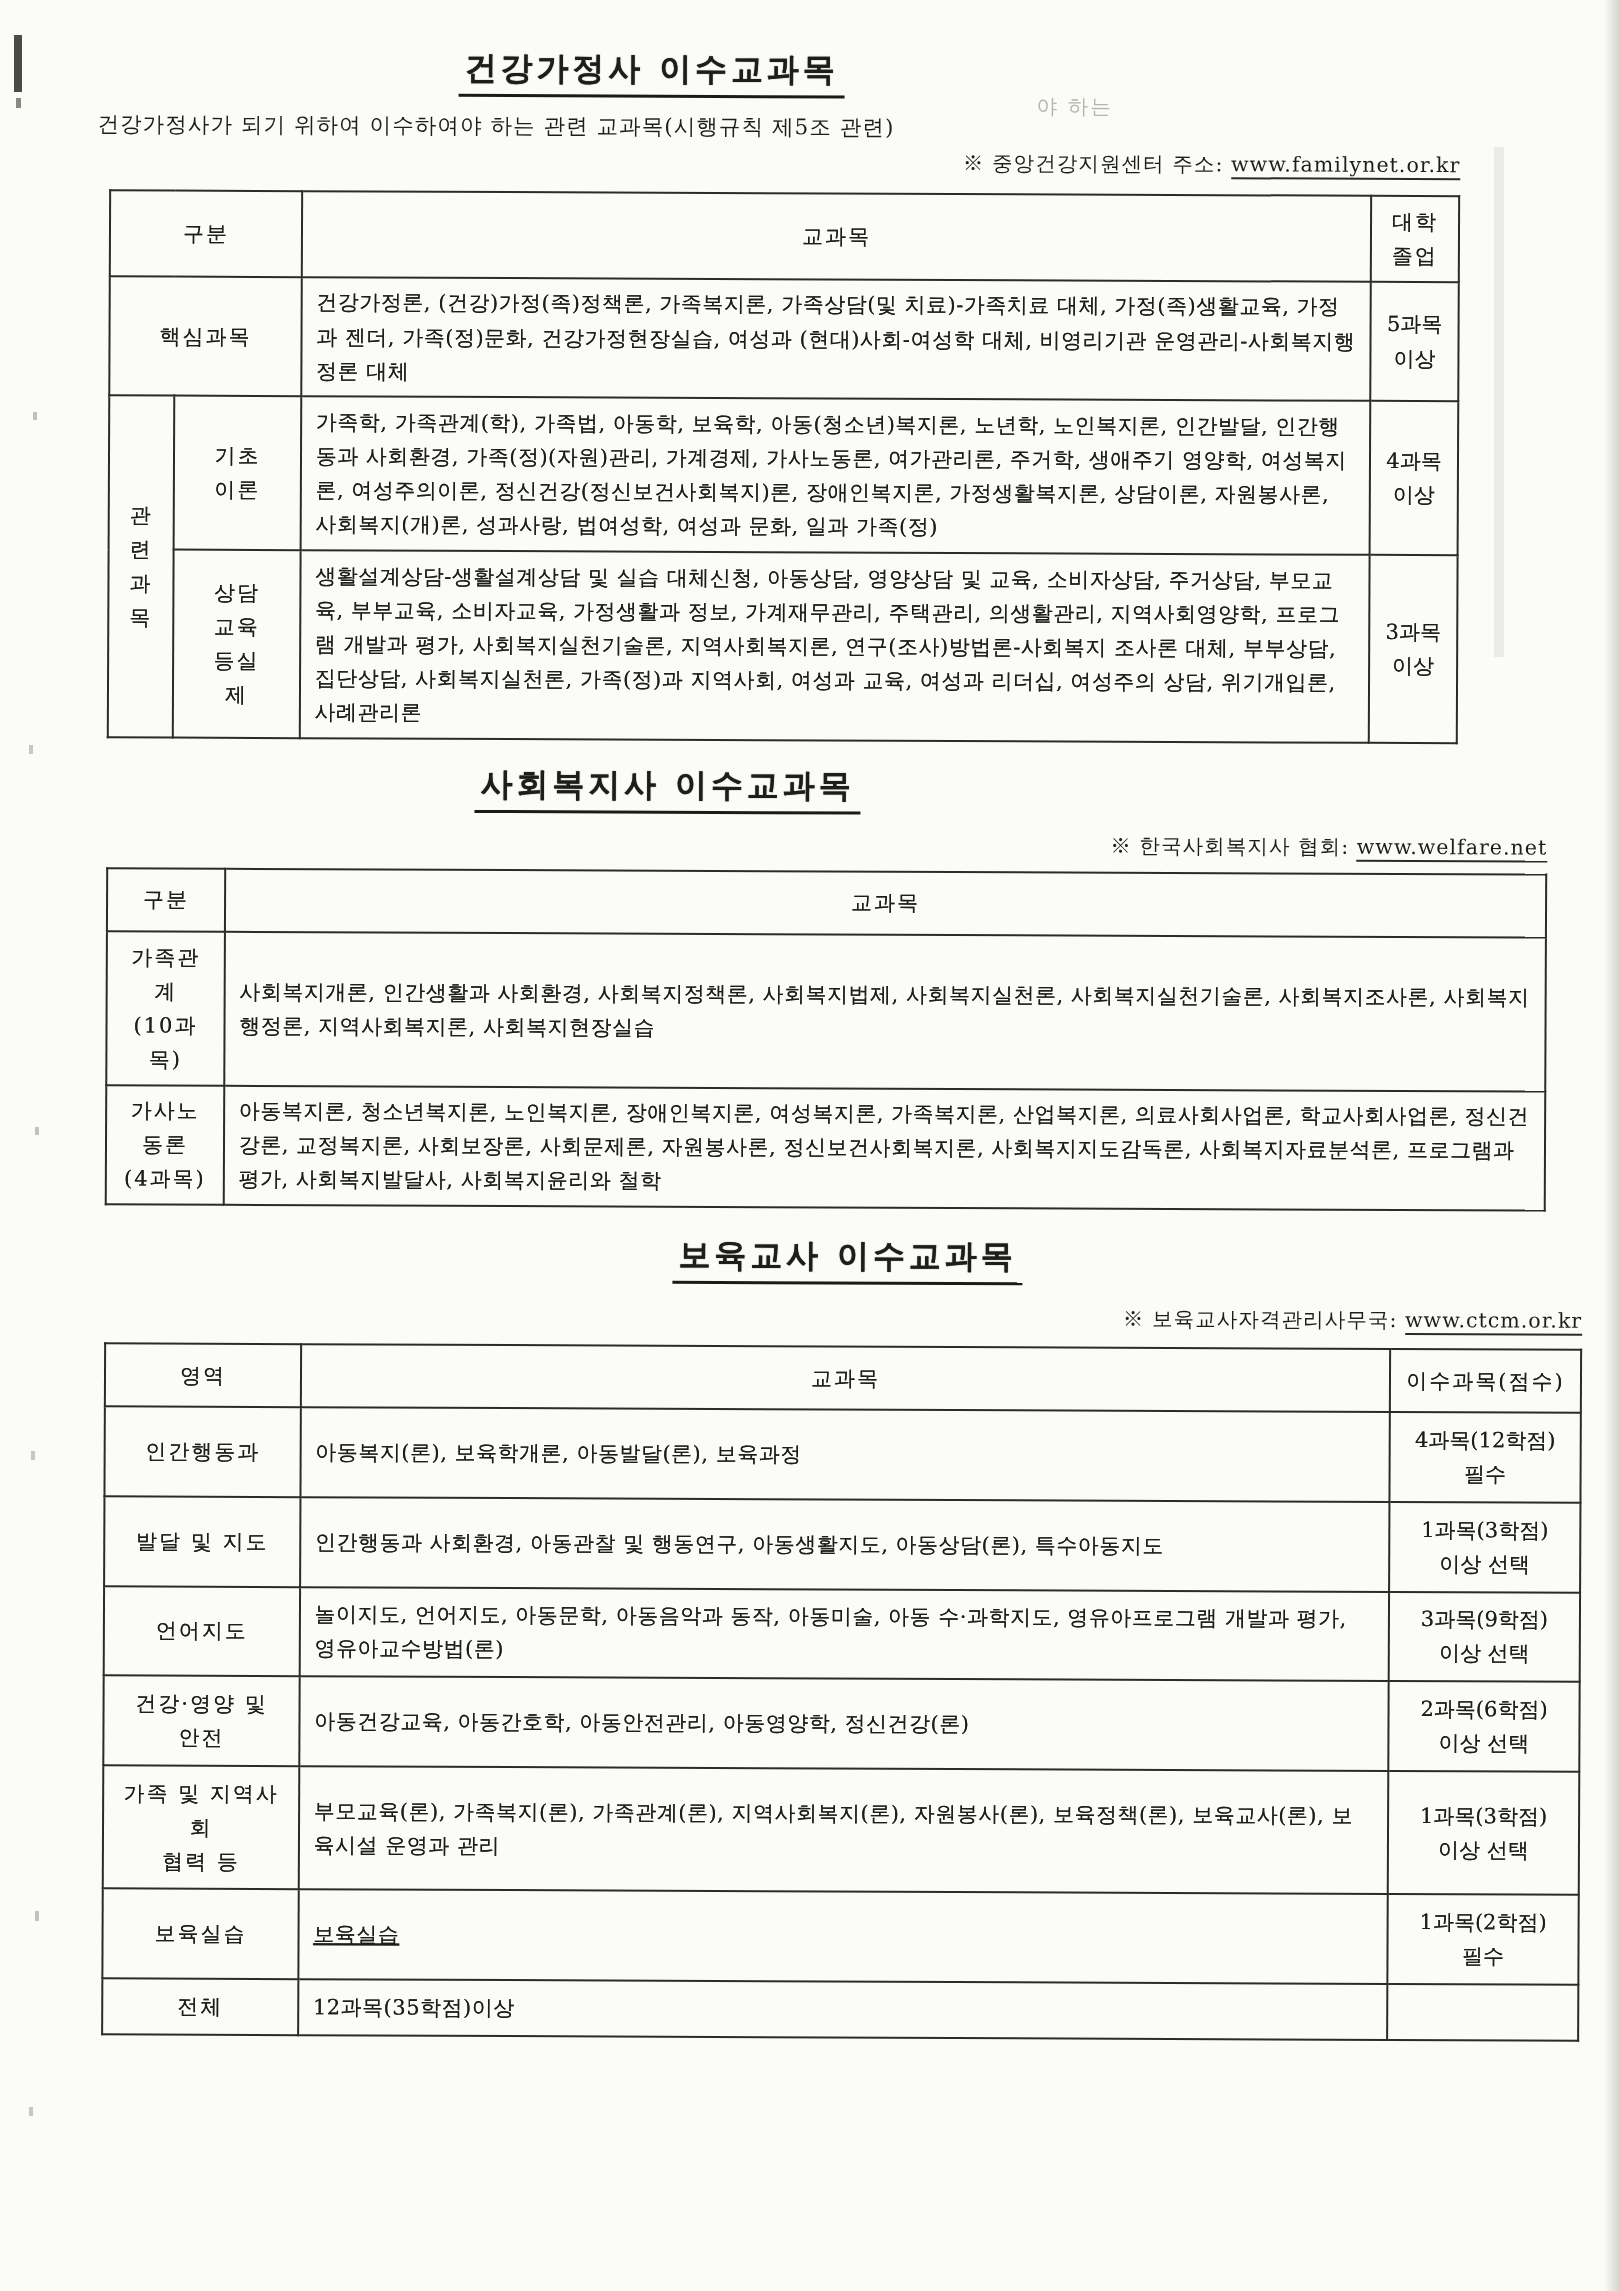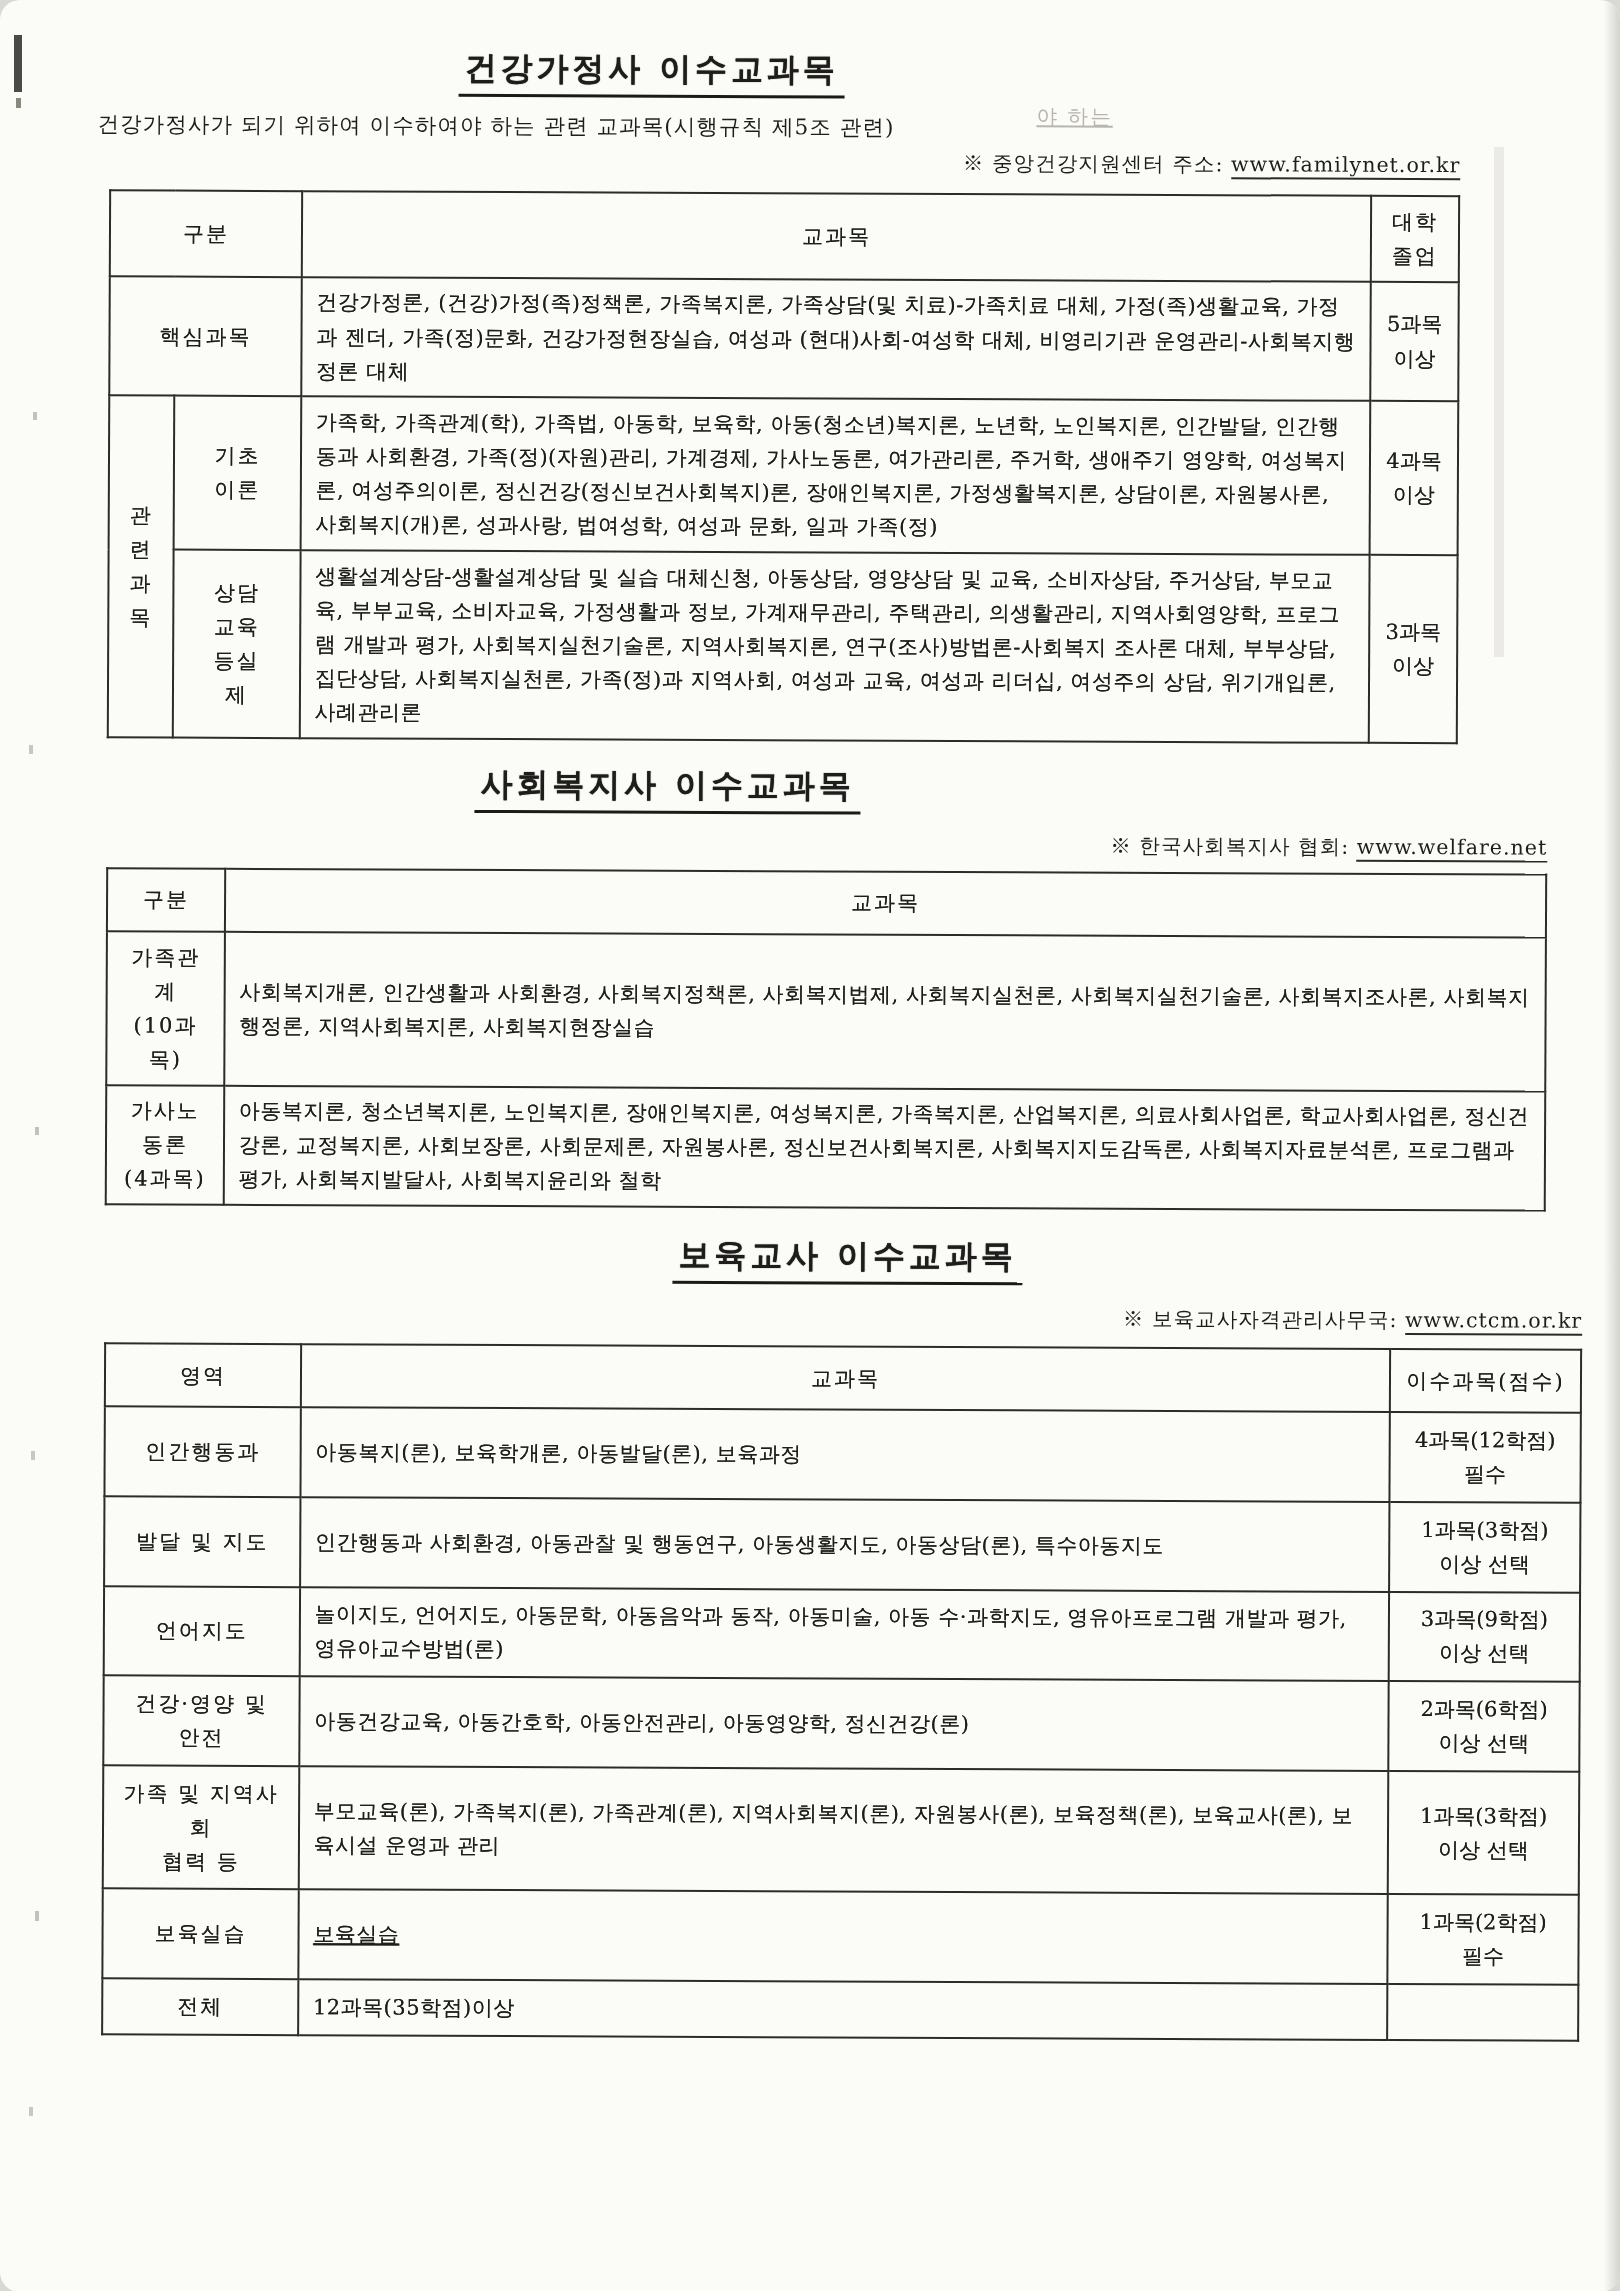--- a/index.html
+++ b/index.html
@@ -3,21 +3,20 @@
 <meta charset="utf-8">
 <style>
   html,body{margin:0;padding:0;background:#d9d8d4;}
   .page{
     position:relative;
     width:1620px;height:2292px;
     background:#fbfbf8;
     font-family:"DejaVu Serif","Liberation Serif",serif;
     color:#1e1d1b;
     overflow:hidden;
-    border-radius:20px;
   }
   .content{
     position:absolute;left:0;top:0;width:1620px;
     transform:rotate(0.25deg);
     transform-origin:39px 0;
   }
   
   .title-wrap{ text-align:center; }
   .title-wrap.t1{width:1166px;margin:45px 0 0 69px;}
   .title-wrap.t2{width:1166px;margin:23.5px 0 0 88px;}
@@ -84,21 +83,21 @@
 </style>
 </head>
 <body>
 
 <div class="page">
   <div class="content">
 
     <div class="title-wrap t1">
       <span class="doc-title">건강가정사 이수교과목</span>
     </div>
-    <div class="ghost" style="left:1037px;top:98px;text-decoration:underline;">야 하는</div>
+    <div class="ghost" style="left:1037px;top:88px;">야 하는</div>
     <div class="subtitle">건강가정사가 되기 위하여 이수하여야 하는 관련 교과목(시행규칙 제5조 관련)</div>
     <div class="note n1">
       <span>※ 중앙건강지원센터 주소:</span>
       <span class="url">www.familynet.or.kr</span>
     </div>
 
     <table class="tbl1">
       <colgroup>
           <col style="width:65px">
           <col style="width:127px">

